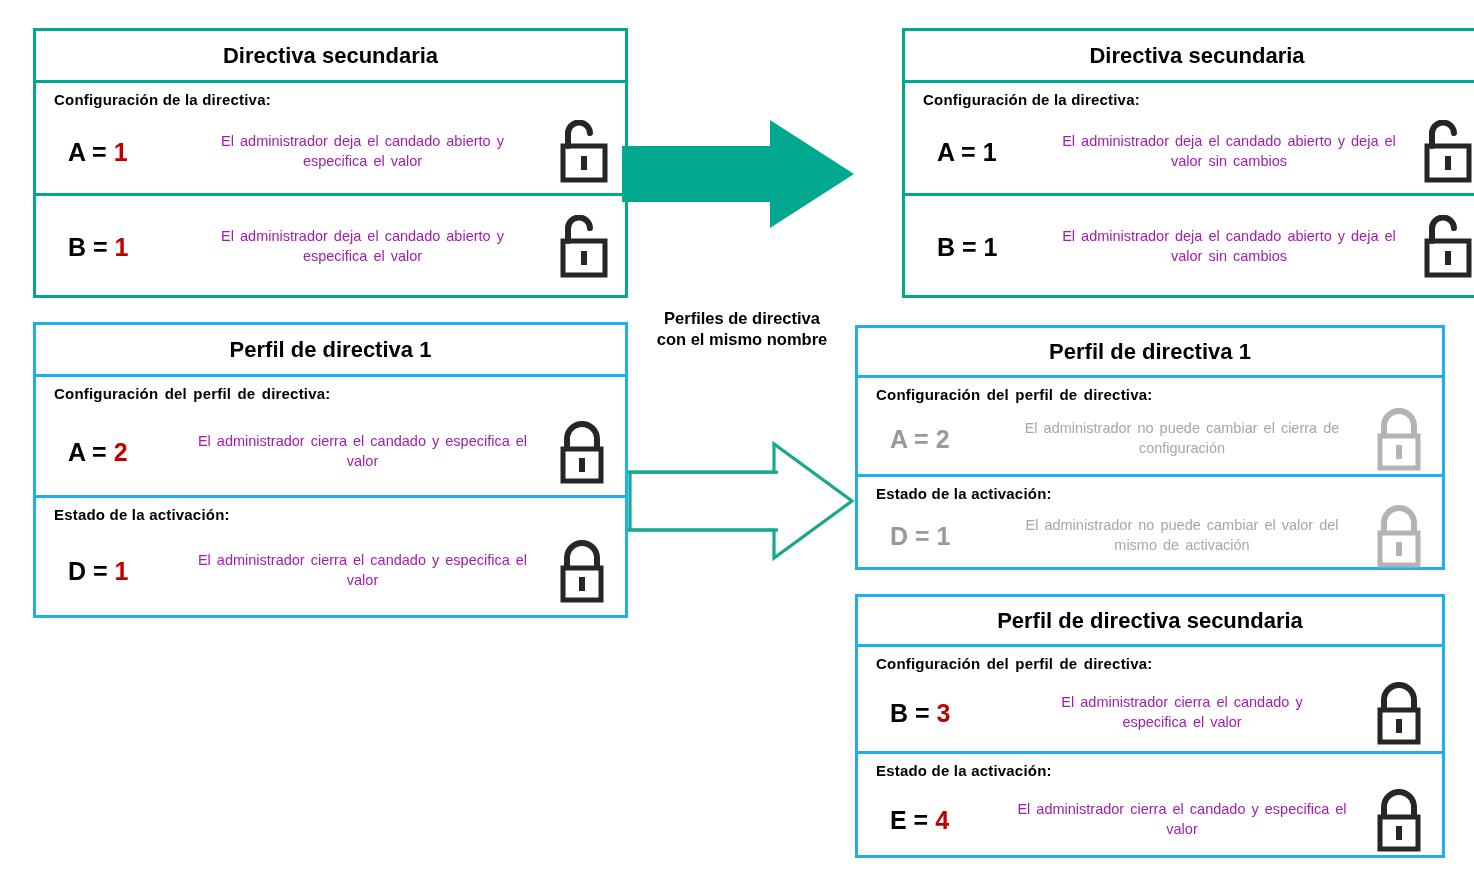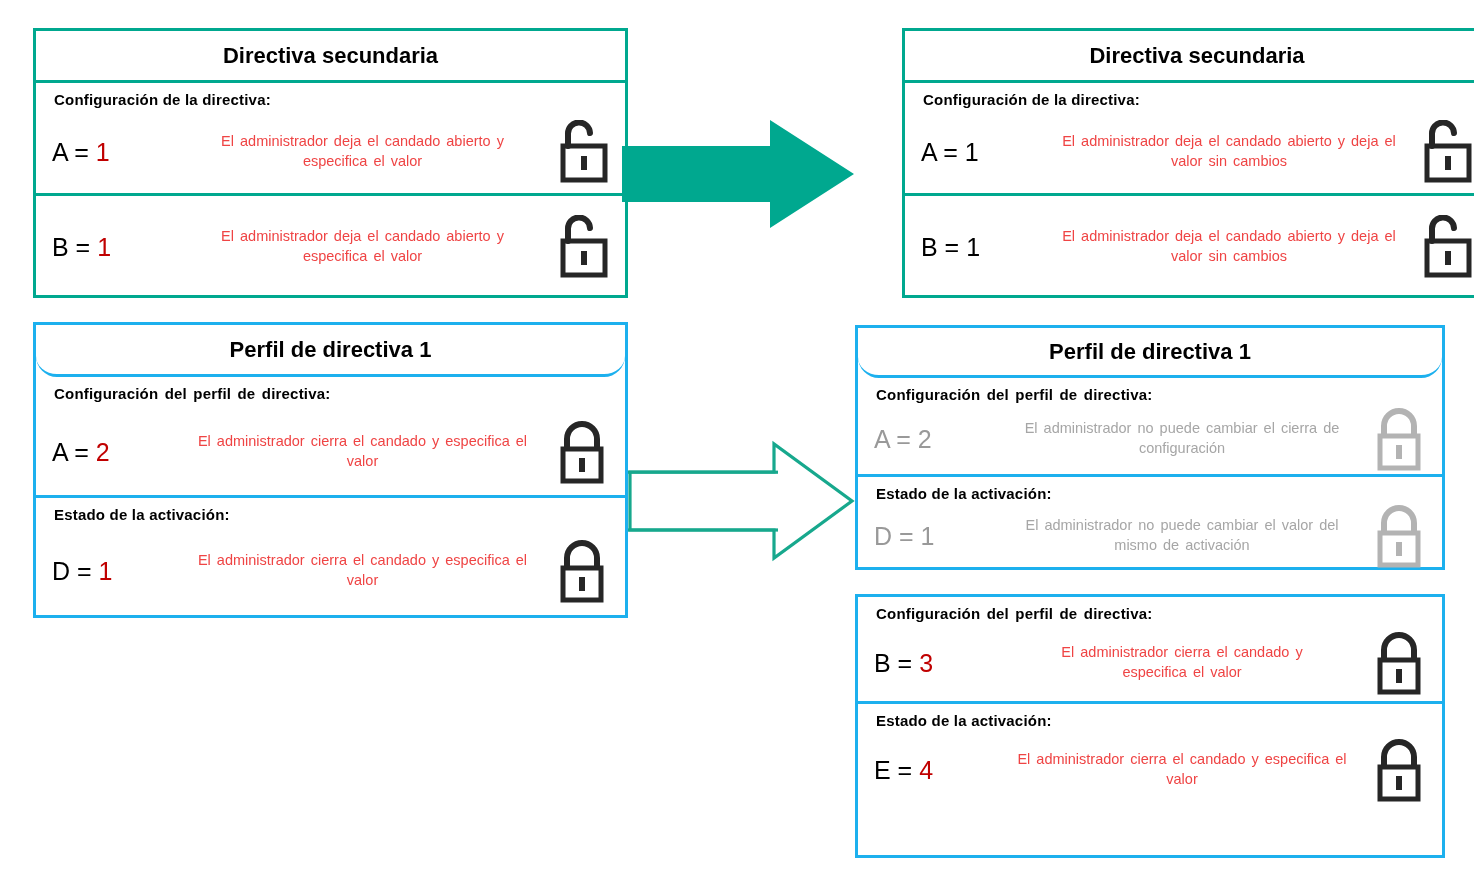--- a/index.html
+++ b/index.html
@@ -34,21 +34,21 @@
     width: 100%;
     text-align: center;
     font-size: 22px;
     font-weight: bold;
     color: #000000;
     display: flex;
     align-items: center;
     justify-content: center;
   }
   .card.teal > .card-title { border-bottom: 3px solid #00a88f; }
-  .card.blue > .card-title { border-bottom: 3px solid #1cb0ee; border-radius: 21px; }
+  .card.blue > .card-title { border-bottom: 3px solid #1cb0ee; }
 
   .card-section {
     box-sizing: border-box;
     position: relative;
     width: 100%;
   }
   .card.teal > .card-section + .card-section { border-top: 3px solid #00a88f; }
   .card.blue > .card-section + .card-section { border-top: 3px solid #1cb0ee; }
 
   .section-label {
@@ -67,37 +67,37 @@
     position: absolute;
     left: 0;
     right: 0;
     display: flex;
     align-items: center;
   }
 
   .kv {
     flex: 0 0 auto;
     width: 150px;
-    padding-left: 16px;
+    padding-left: 32px;
     box-sizing: border-box;
     font-size: 25px;
-    font-weight: normal;
+    font-weight: bold;
     color: #000000;
     white-space: nowrap;
   }
   .kv .val { color: #c00000; }
   .kv.plain .val { color: #000000; }
   .kv.dim, .kv.dim .val { color: #999999; }
 
   .desc {
     flex: 1 1 auto;
     text-align: center;
     font-size: 14.5px;
     line-height: 1.35;
-    color: #ef4444;
+    color: #a21caf;
     word-spacing: 2px;
     padding: 0 6px;
   }
   .desc.dim { color: #a6a6a6; }
 
   .lockcell {
     flex: 0 0 auto;
     width: 86px;
     display: flex;
     align-items: center;
@@ -269,20 +269,21 @@
             <path d="M13 30 L13 20 A15 15 0 0 1 43 20 L43 30" fill="none" stroke="#b3b3b3" stroke-width="6"></path>
             <rect x="9" y="30" width="38" height="32" fill="none" stroke="#b3b3b3" stroke-width="5"></rect>
             <rect x="25" y="39" width="6" height="14" fill="#b3b3b3"></rect>
           </svg>
         </div>
       </div>
     </div>
   </div>
 
   <div class="card blue" style="left:855px; top:594px; width:590px; height:264px;">
+    <div class="card-title" style="height:50px;">Perfil de directiva secundaria</div>
 
     <div class="card-section" style="height:104px;">
       <div class="section-label spaced">Configuración  del perfil  de directiva:</div>
       <div class="row" style="top:32px; height:68px;gap:34px;">
         <div class="kv">
           <span>B = </span><span class="val">3</span>
         </div>
         <div class="desc">El administrador  cierra el candado  y especifica el valor</div>
         <div class="lockcell">
           <svg width="56" height="66" viewBox="0 0 56 66" aria-hidden="true">
@@ -315,14 +316,18 @@
   <svg class="arrow-svg" style="left:622px; top:120px;" width="232" height="108" viewBox="0 0 232 108">
     <polygon points="0,26 148,26 148,0 232,54 148,108 148,82 0,82" fill="#00a88f"></polygon>
   </svg>
 
   <svg class="arrow-svg" style="left:628px; top:440px;" width="228" height="122" viewBox="0 0 228 122">
     <polygon points="2,32 146,32 146,4 224,61 146,118 146,90 2,90" fill="#ffffff" stroke="#17a88d" stroke-width="3.2" stroke-linejoin="miter"></polygon>
     <rect x="0" y="30.6" width="150" height="3.2" fill="#17a88d"></rect>
     <rect x="0" y="88.4" width="150" height="3.2" fill="#17a88d"></rect>
   </svg>
 
+  <div class="caption" style="left:636px; top:308px; width:212px;">
+    <div>Perfiles de directiva</div>
+    <div>con el mismo nombre</div>
+  </div>
 
 </div>
 
 </body></html>

